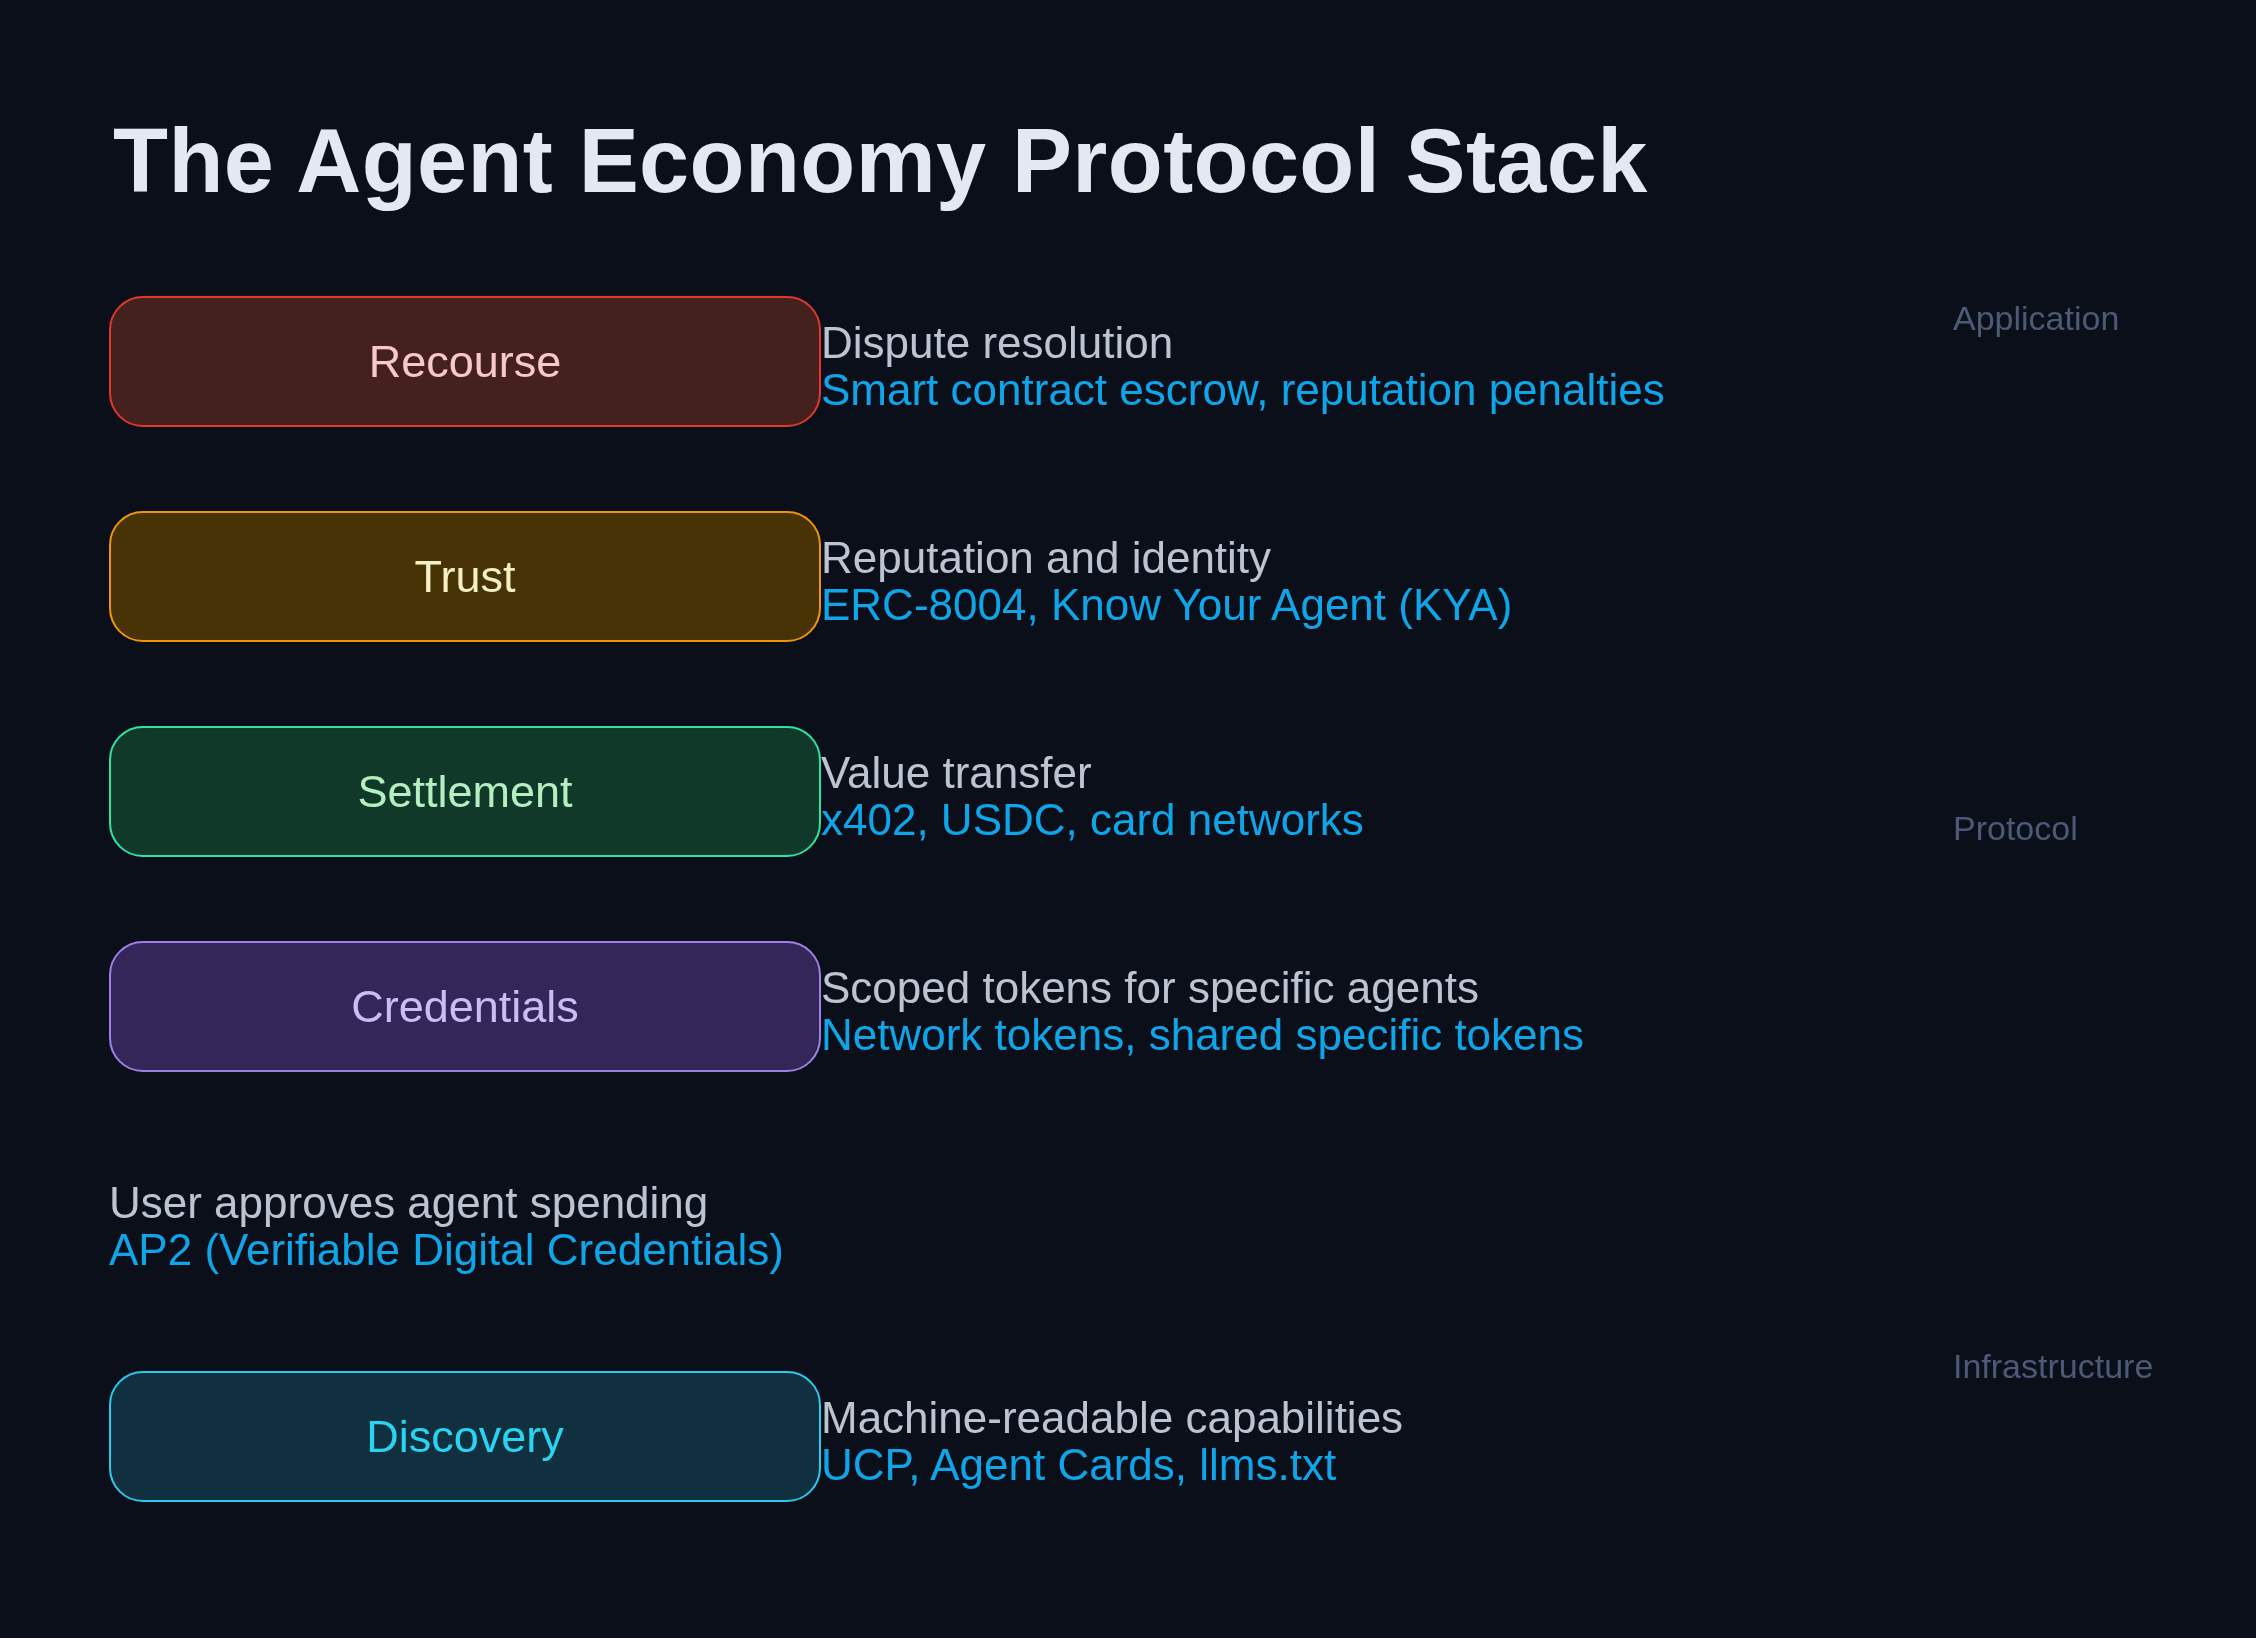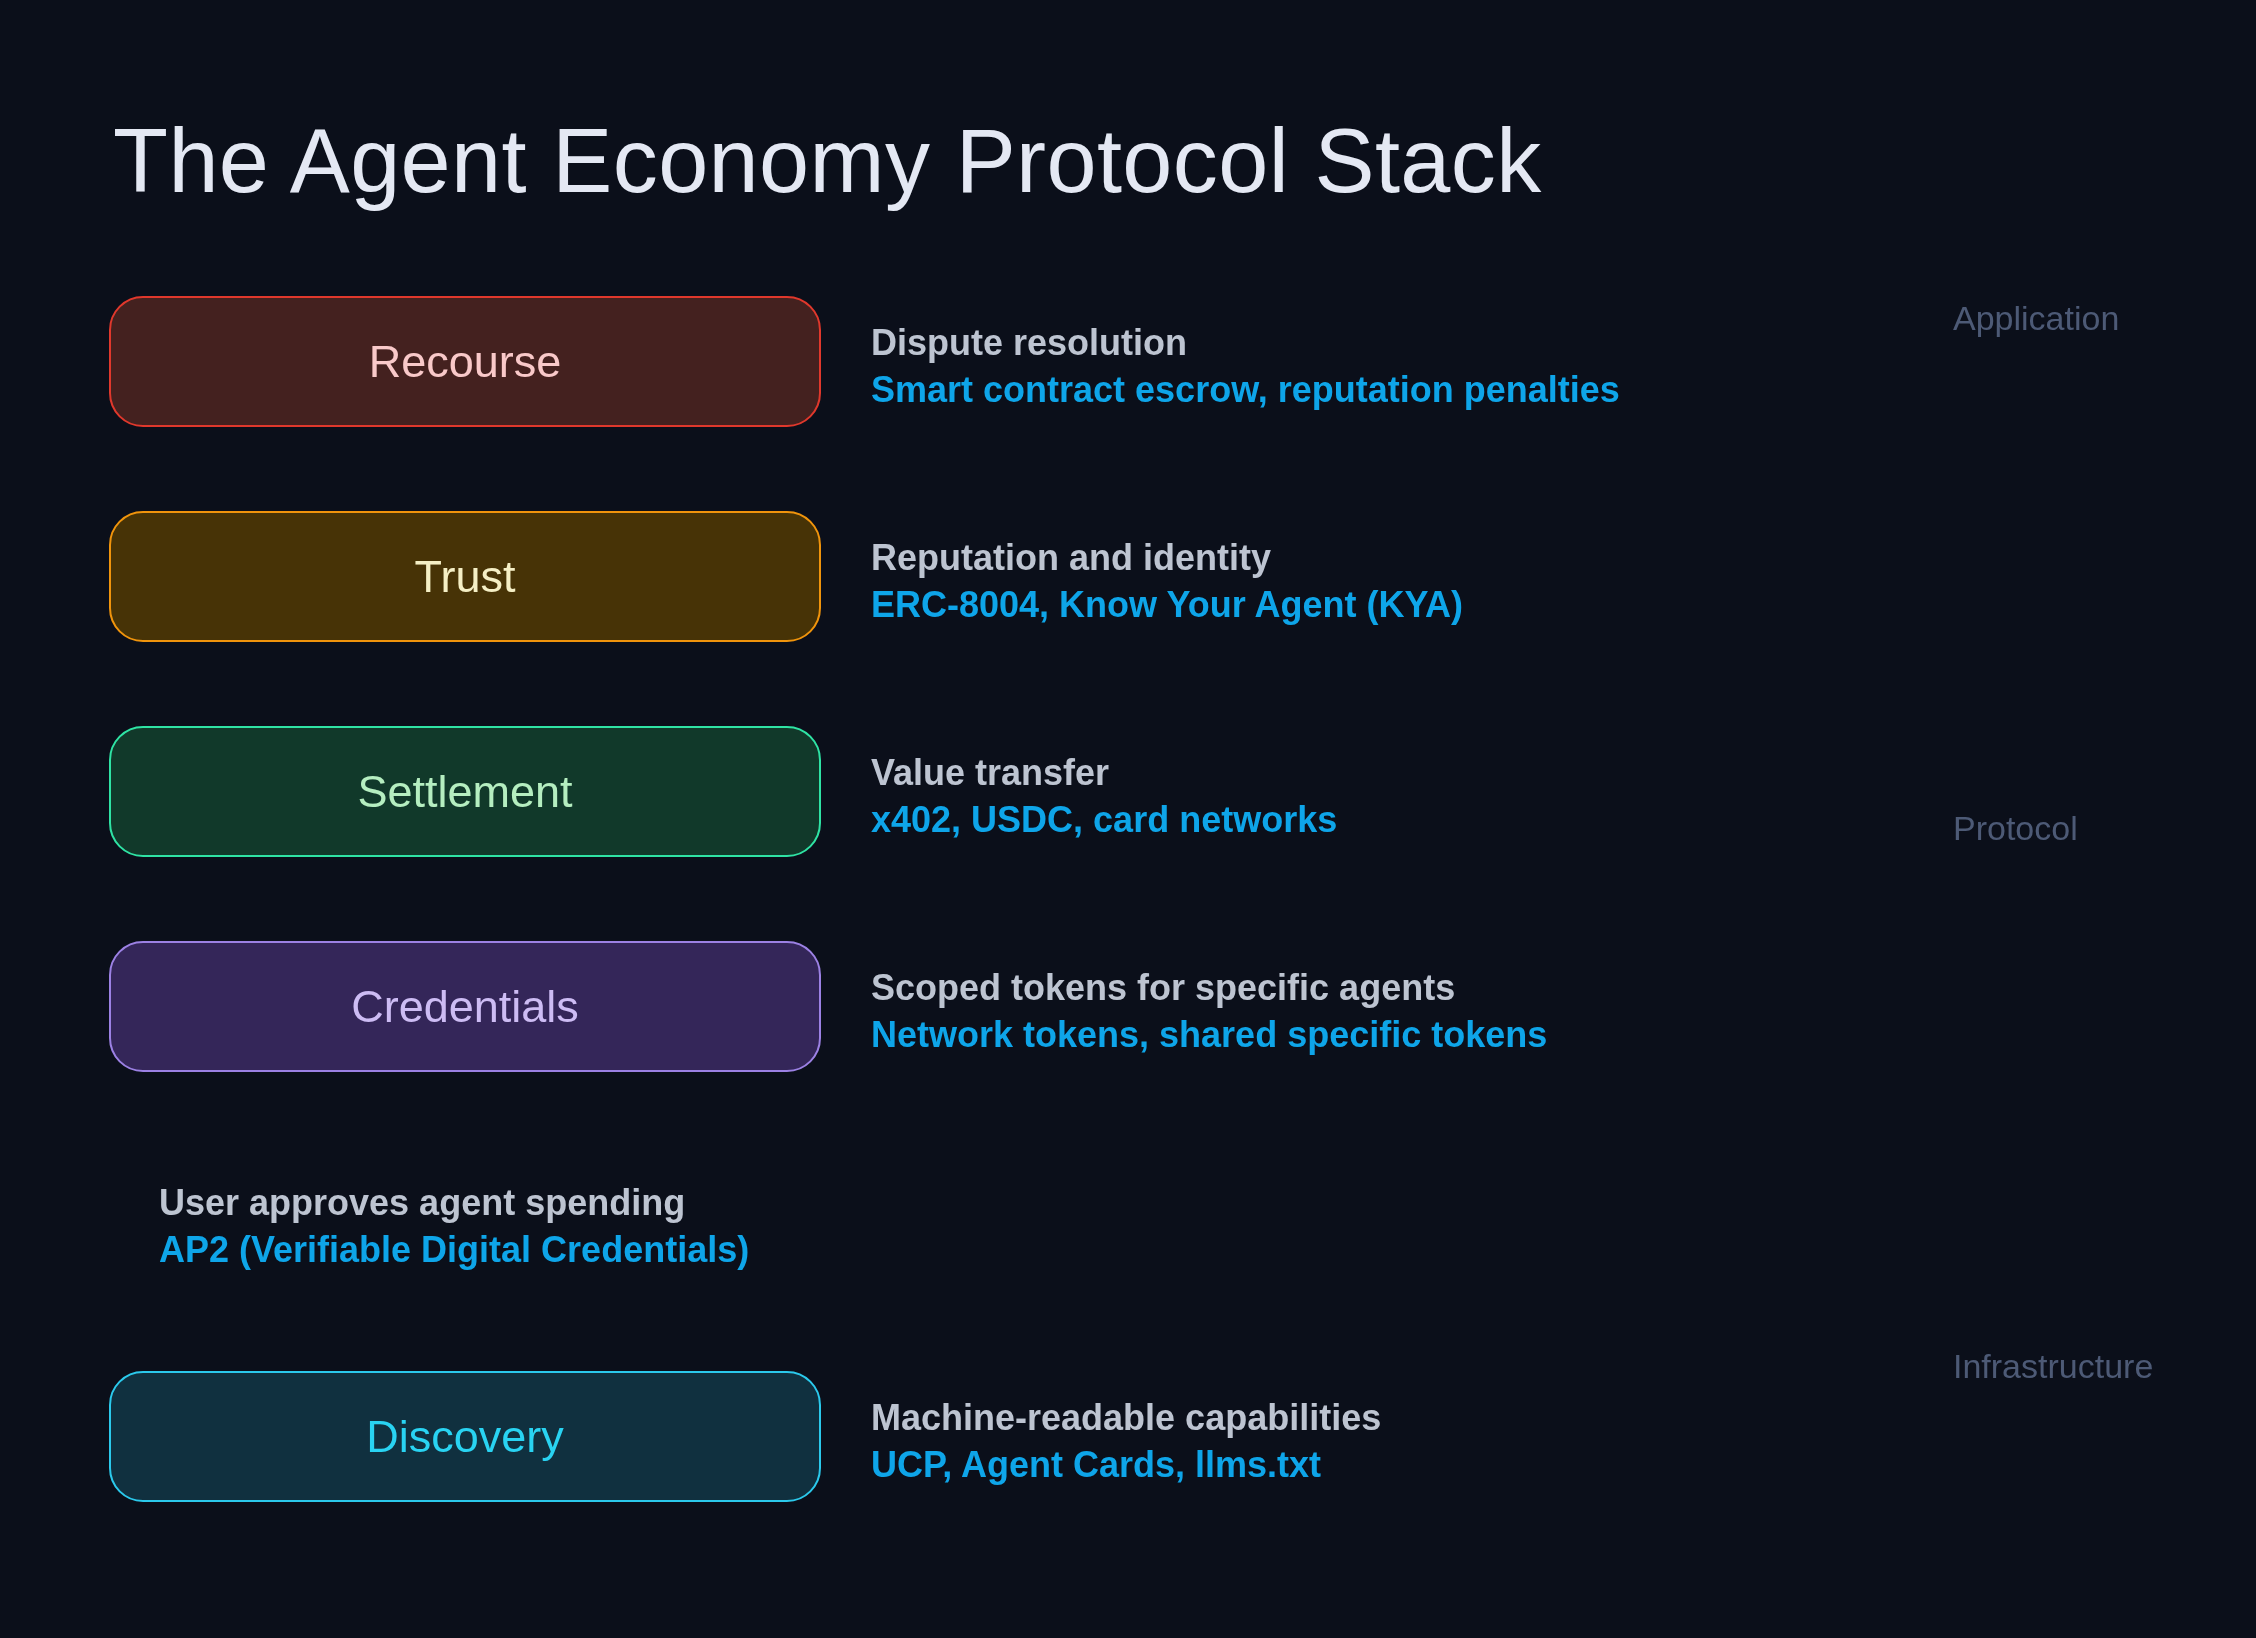--- a/index.html
+++ b/index.html
@@ -13,21 +13,21 @@
     font-family: "Liberation Sans", sans-serif;
     position: relative;
     overflow: hidden;
   }
   .page-title {
     position: absolute;
     left: 113px;
     top: 116px;
     margin: 0;
     font-size: 90px;
-    font-weight: 400;
+    font-weight: 700;
     color: #E4E8F3;
     letter-spacing: 0.4px;
     line-height: 1;
   }
   .stack {
     position: absolute;
     left: 109px;
     top: 296px;
     display: flex;
     flex-direction: column;
@@ -46,26 +46,24 @@
     background: var(--fill, #222);
     color: var(--text, #eee);
     border-radius: 34px;
     display: flex;
     align-items: center;
     justify-content: center;
     font-size: 45px;
     line-height: 1;
   }
   .layer-desc {
-    margin-left: 50px;
     padding-top: 23px;
-    font-size: 36px;
+    font-size: 44px;
     line-height: 47px;
     white-space: nowrap;
-    font-weight: bold;
   }
   .desc-line1 { color: #BDC4D1; }
   .desc-line2 { color: #0ea5e9; }
   .zone-label {
     position: absolute;
     left: 1953px;
     font-size: 34px;
     line-height: 34px;
     color: #4D5A76;
     white-space: nowrap;

